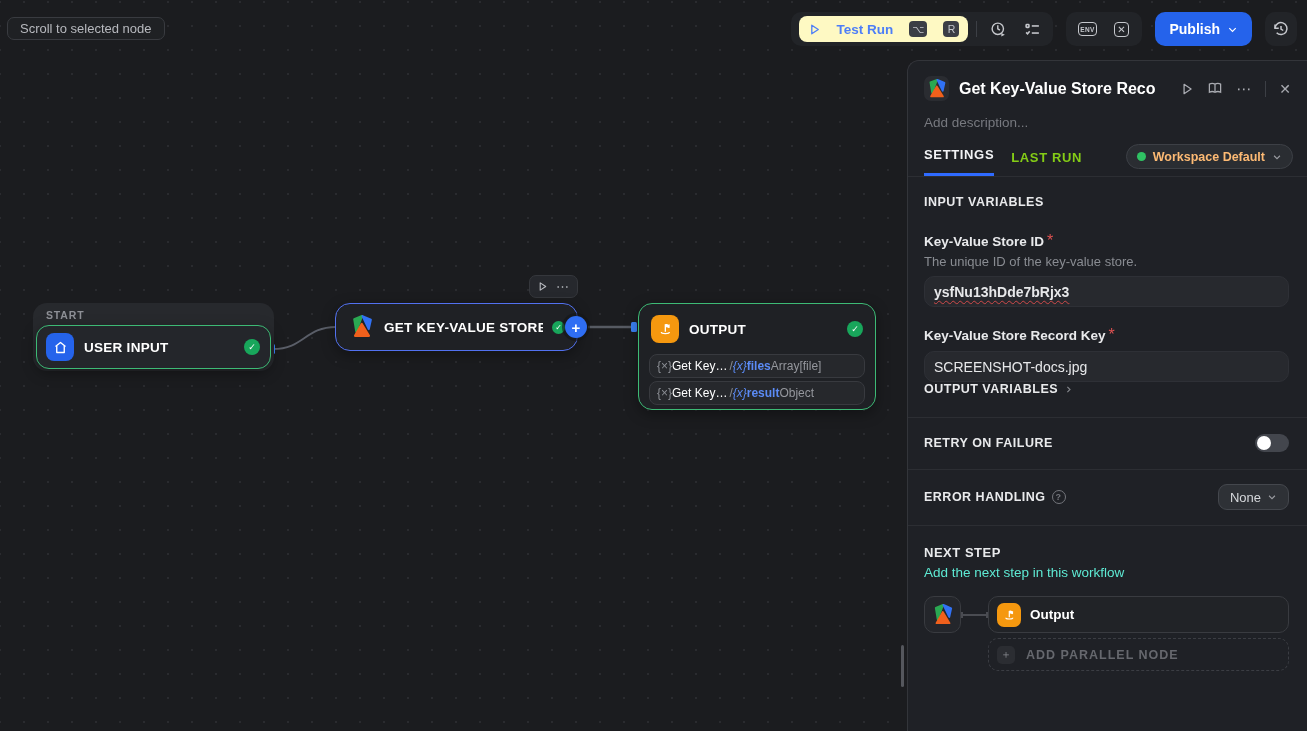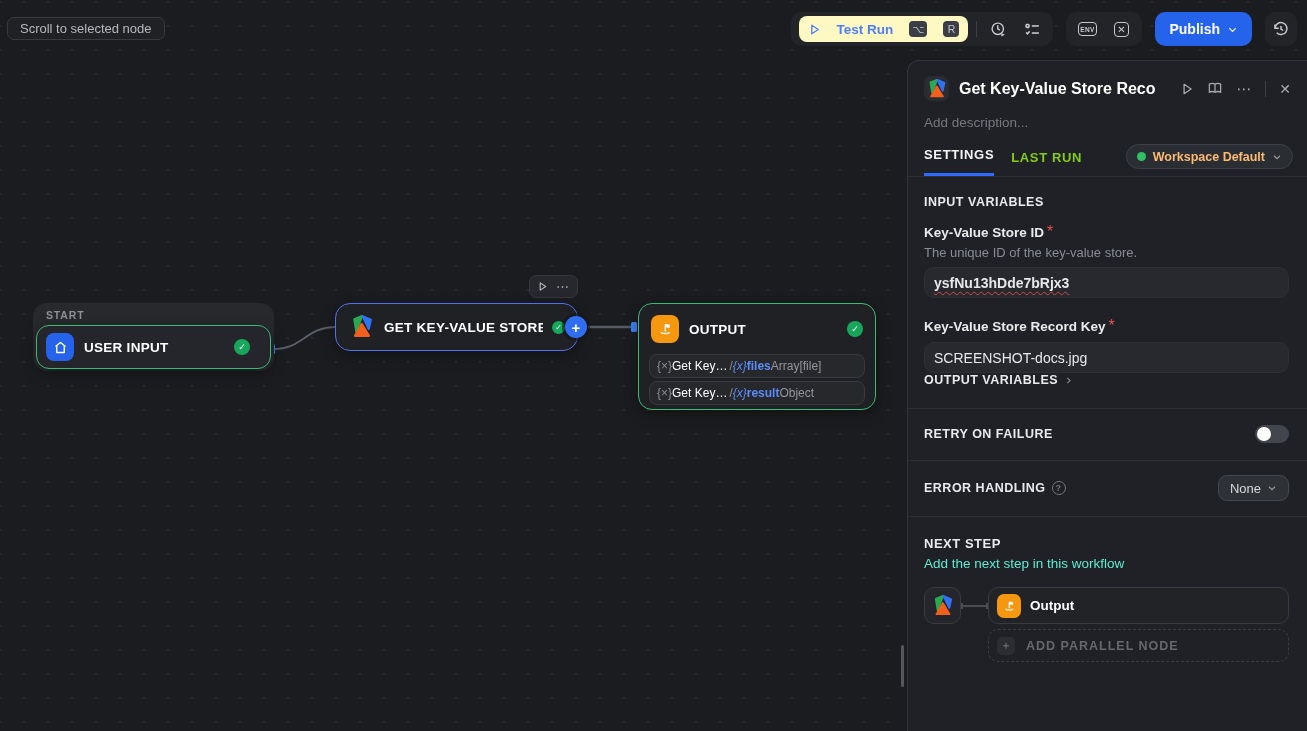--- a/index.html
+++ b/index.html
@@ -39,21 +39,21 @@
     display:flex; align-items:center; justify-content:center; cursor:pointer; color:#c6c8cd; }
 
   
   .start-group { position:absolute; left:33px; top:303px; width:241px; height:68px;
     background:#27292d; border-radius:14px; }
   .start-label { font-size:10.5px; font-weight:bold; letter-spacing:.08em; color:#8e9096;
     padding:6px 0 0 13px; }
   .node { position:absolute; display:flex; align-items:center; background:#1f2125;
     box-shadow:0 4px 14px rgba(0,0,0,.35); }
   .node-user-input { left:36px; top:325px; width:235px; height:44px; border:1.5px solid #3dba75;
-    border-radius:13px; padding:0 20px 0 9px; gap:10px; background:#24262b; }
+    border-radius:13px; padding:0 10px 0 9px; gap:10px; background:#24262b; }
   .node-kv { left:335px; top:303px; width:243px; height:48px; border:1.5px solid #5271f0;
     border-radius:15px; padding:0 12px 0 12px; gap:9px; }
   .node-output { left:638px; top:303px; width:238px; height:107px; border:1.5px solid #3dba75;
     border-radius:14px; display:block; padding:9px 10px; }
   .node-title { font-size:13.5px; font-weight:bold; letter-spacing:.02em; color:#fff;
     white-space:nowrap; overflow:hidden; flex:1; }
   .icon-tile { border-radius:8px; display:flex; align-items:center; justify-content:center; flex:none; }
   .tile-blue { width:28px; height:28px; background:#2563eb; }
   .tile-orange { width:28px; height:28px; background:#f5980f; }
   .check-badge { border-radius:50%; background:#18a65b; color:#fff; display:flex;
@@ -304,21 +304,21 @@
       <span class="workspace-label">Workspace Default</span>
       <svg class="chev" width="10" height="10" viewBox="0 0 24 24" fill="none" stroke="#9a9ca2" stroke-width="2.6">
           <path d="M5 9 l7 7 7-7"></path>
         </svg>
     </span>
   </div>
 
   <div class="p-body">
     <div class="sec-heading" style="margin-top:18px;">INPUT VARIABLES</div>
 
-    <div style="margin-top:14px;">
+    <div style="margin-top:23px;">
       <span class="field-label">Key-Value Store ID</span><span class="req">*</span>
       <div class="field-desc">The unique ID of the key-value store.</div>
       <div class="text-input squiggle" style="display:flex;align-items:center;font-weight:bold;">ysfNu13hDde7bRjx3</div>
     </div>
 
     <div style="margin-top:19px;">
       <span class="field-label">Key-Value Store Record Key</span><span class="req">*</span>
       <div class="text-input" style="display:flex;align-items:center;">SCREENSHOT-docs.jpg</div>
     </div>
 

